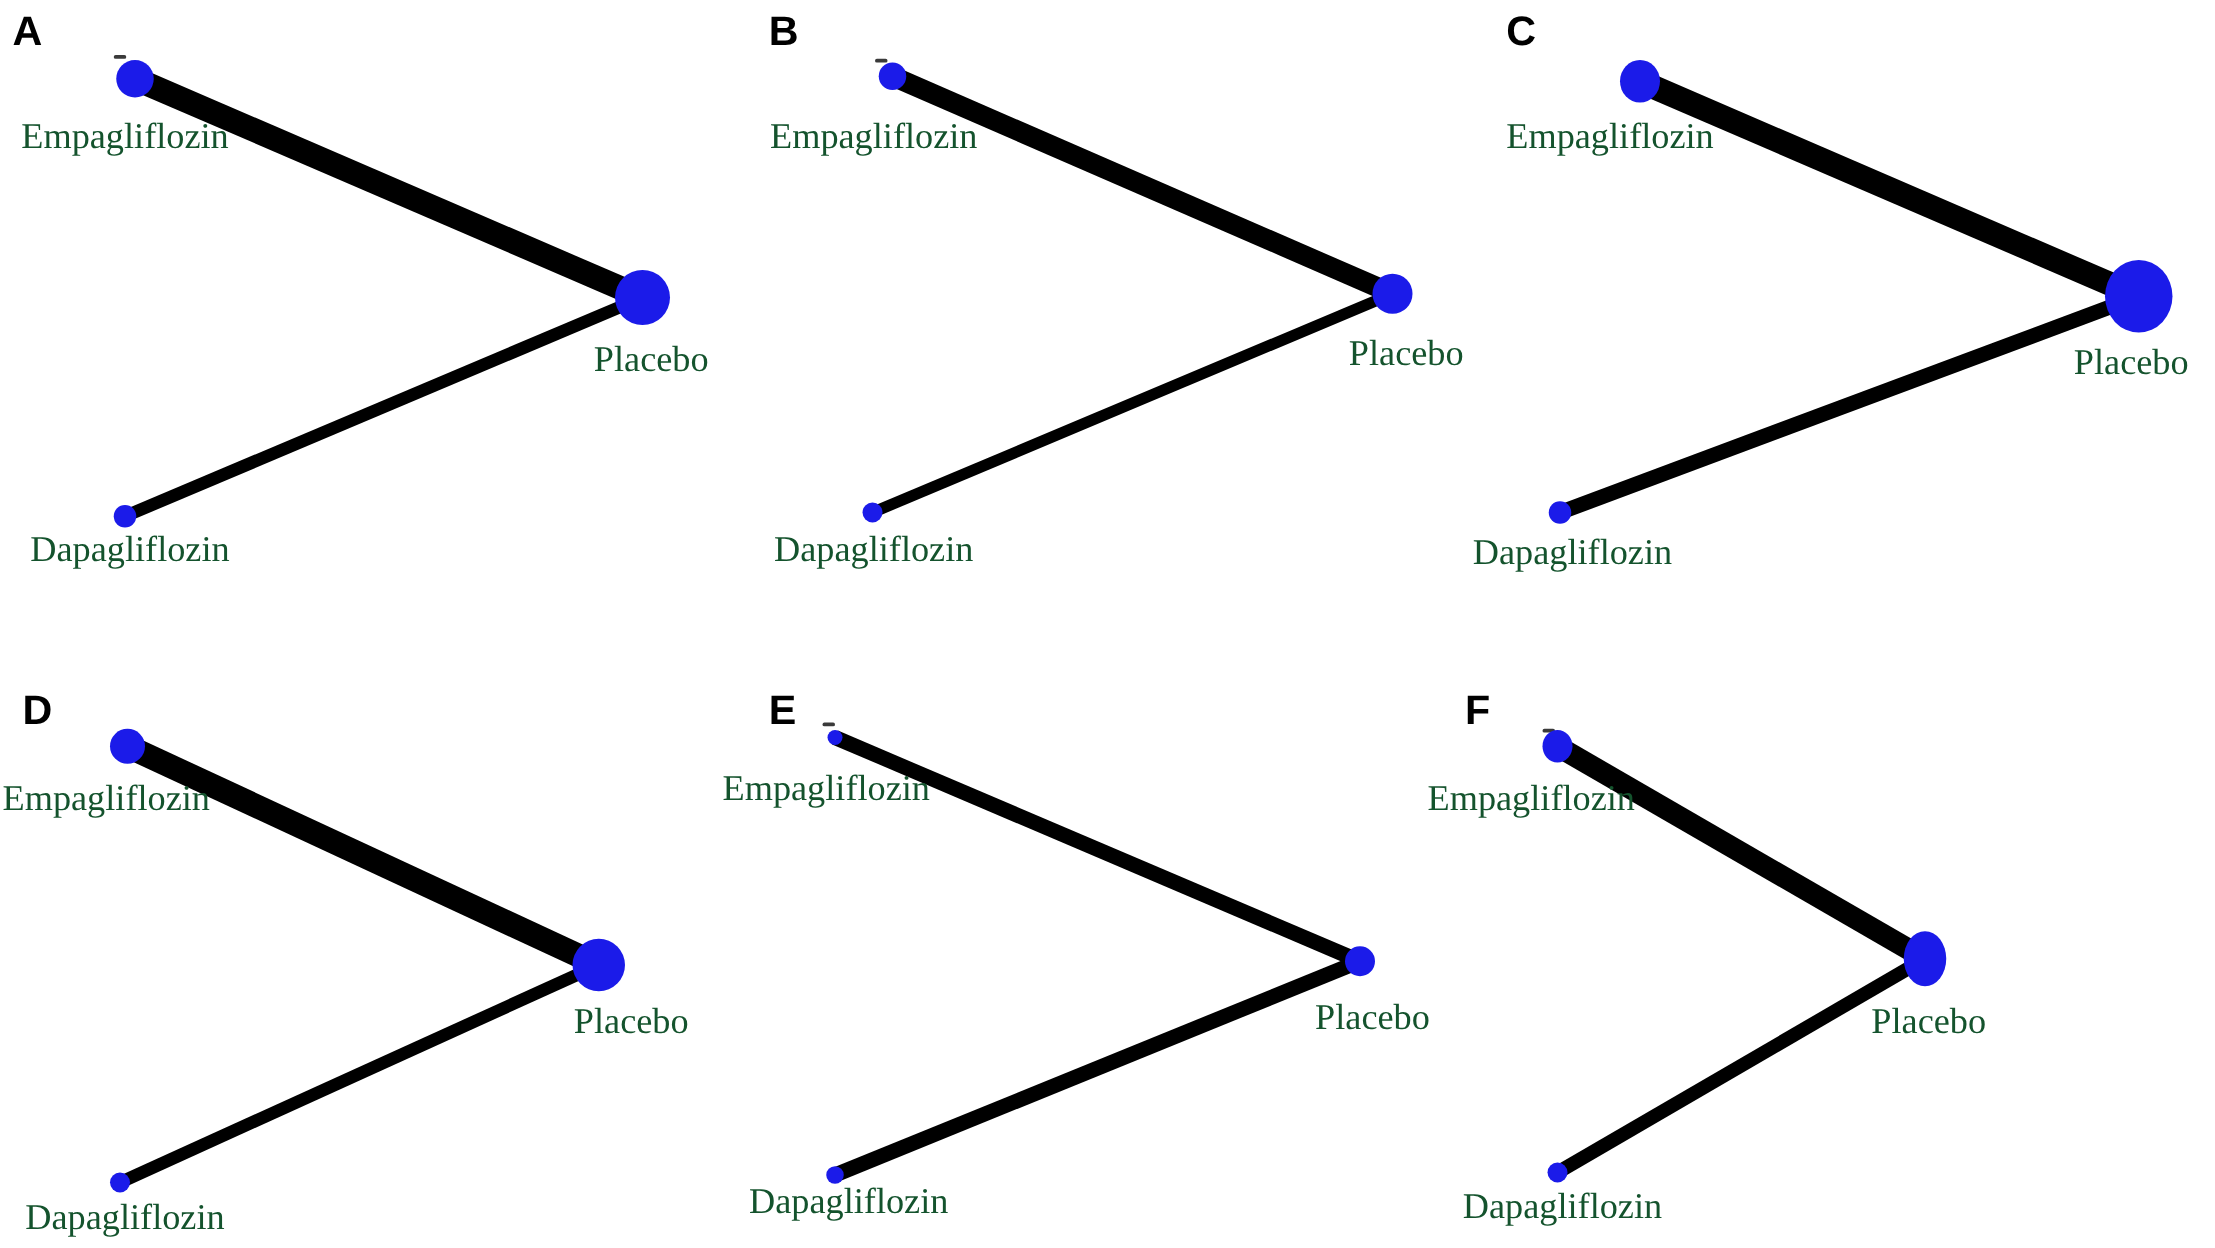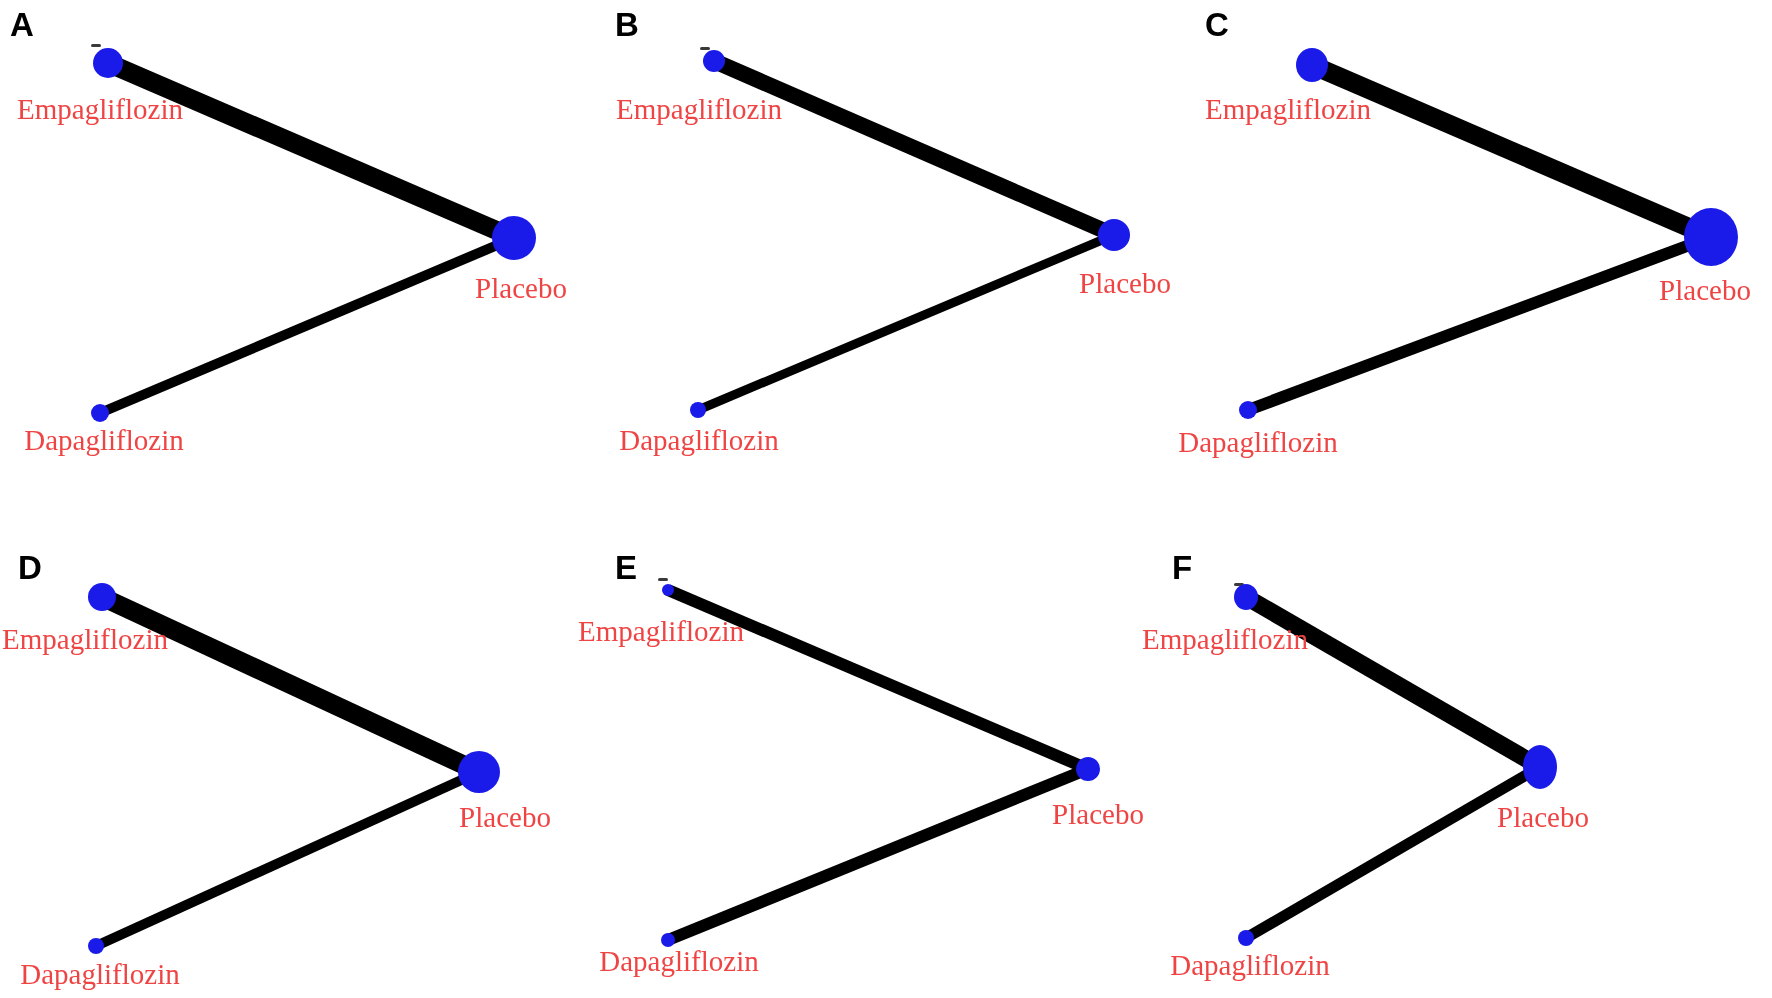--- a/index.html
+++ b/index.html
@@ -18,21 +18,21 @@
   #net-svg {
     position: absolute;
     left: 0;
     top: 0;
   }
   .node-label {
     position: absolute;
     transform: translate(-50%, -50%);
     font-family: "Liberation Serif", serif;
     font-size: 29px;
-    color: #ef4444;
+    color: #14532d;
     white-space: nowrap;
     line-height: 1.1;
   }
   .panel-letter {
     position: absolute;
     font-family: "Liberation Sans", sans-serif;
     font-weight: bold;
     font-size: 33px;
     color: #000000;
     line-height: 1;

